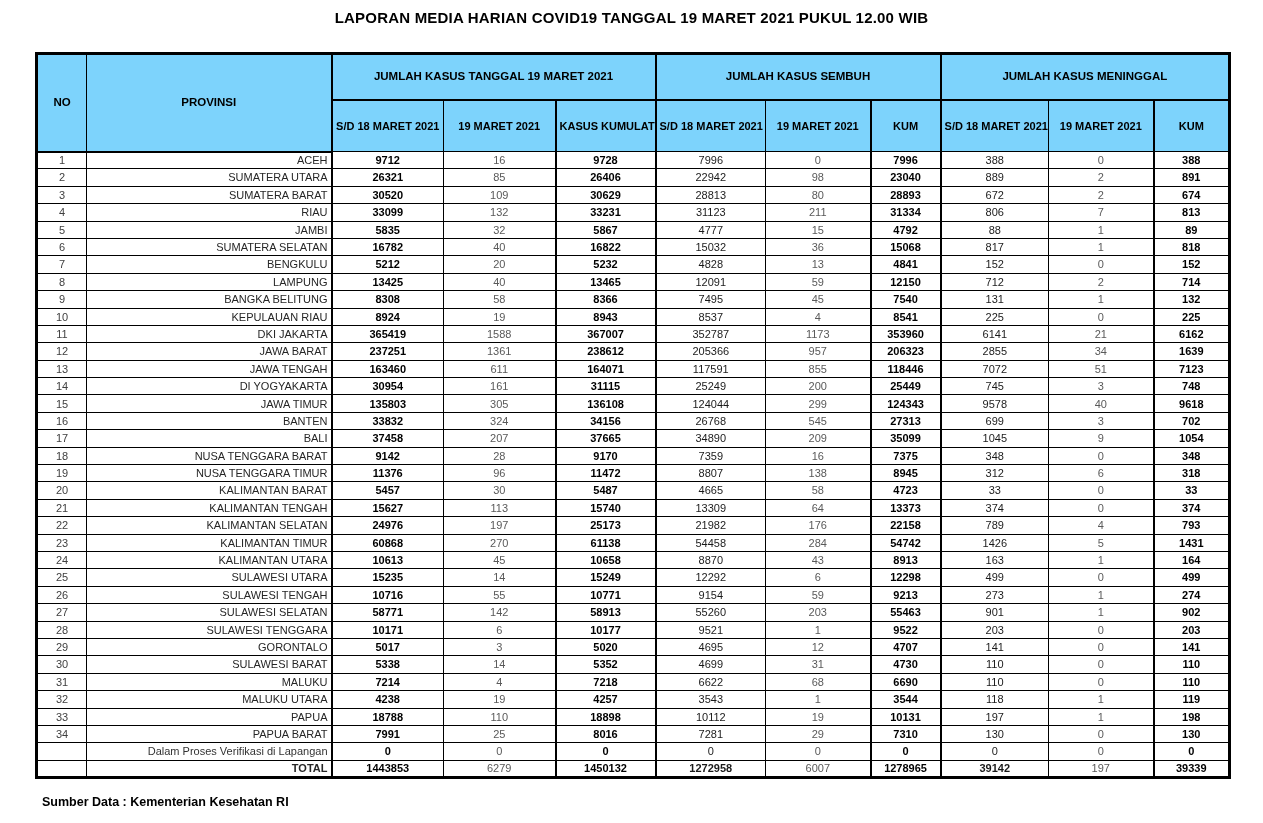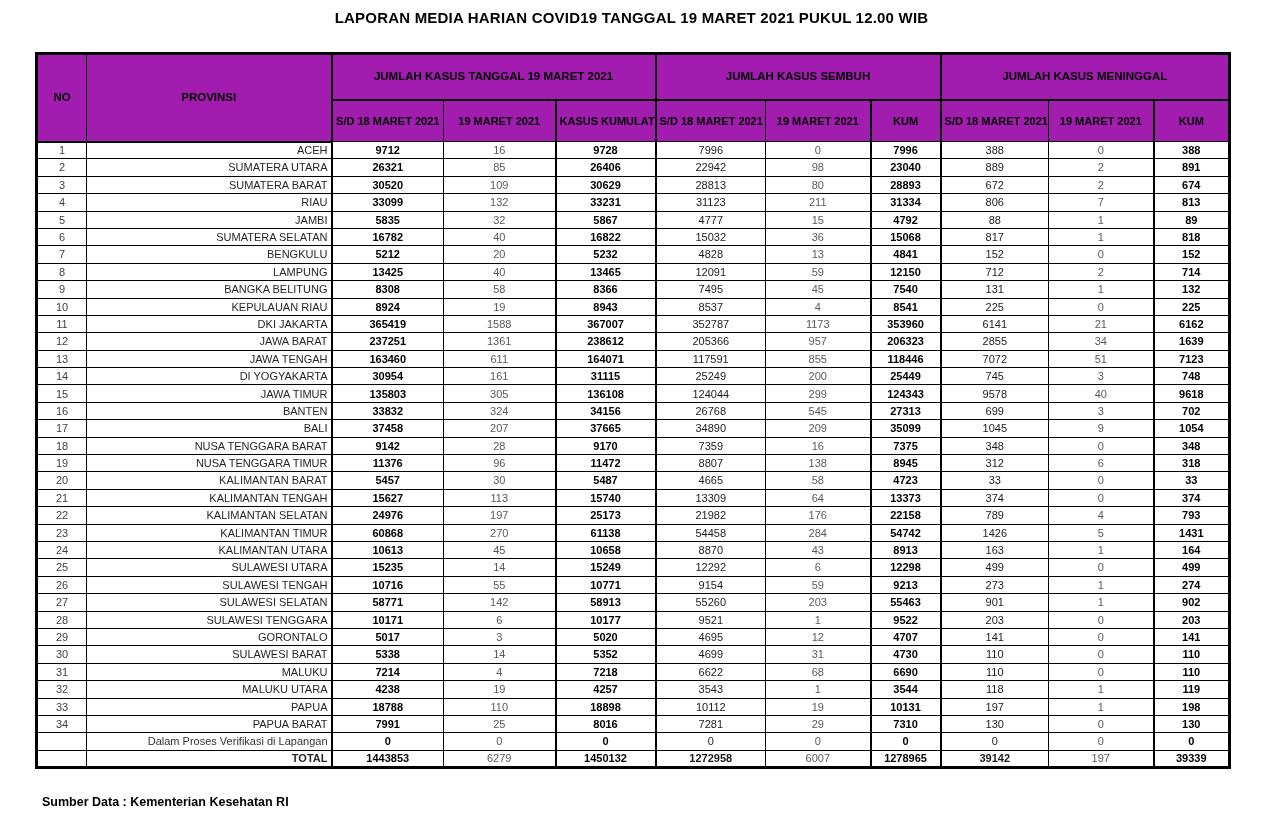--- a/index.html
+++ b/index.html
@@ -29,31 +29,31 @@
     border:3px solid #000;
   }
   table.report th, table.report td{
     border:1px solid #000;
     padding:0 3px;
     line-height:1.12;
     overflow:hidden;
     white-space:nowrap;
   }
   thead th{
-    background:#a21caf;
+    background:#7dd3fc;
     font-weight:700;
     text-align:center;
     vertical-align:middle;
     font-size:11px;
     white-space:normal;
     margin-left:40px;
   }
   tr.group-row{height:46px;}
   tr.group-row th{font-size:11.5px;border-bottom-width:2px;}
-  tr.sub-row{height:42px;}
+  tr.sub-row{height:52px;}
   tbody tr{height:17.4px;}
   tbody td{
     border-top:2px solid #000;
     border-bottom:2px solid #000;
     font-size:11px;
     text-align:center;
     vertical-align:middle;
   }
   td.no-cell{color:#404040;}
   td.prov-cell{text-align:right;color:#262626;padding-left:4px;}

